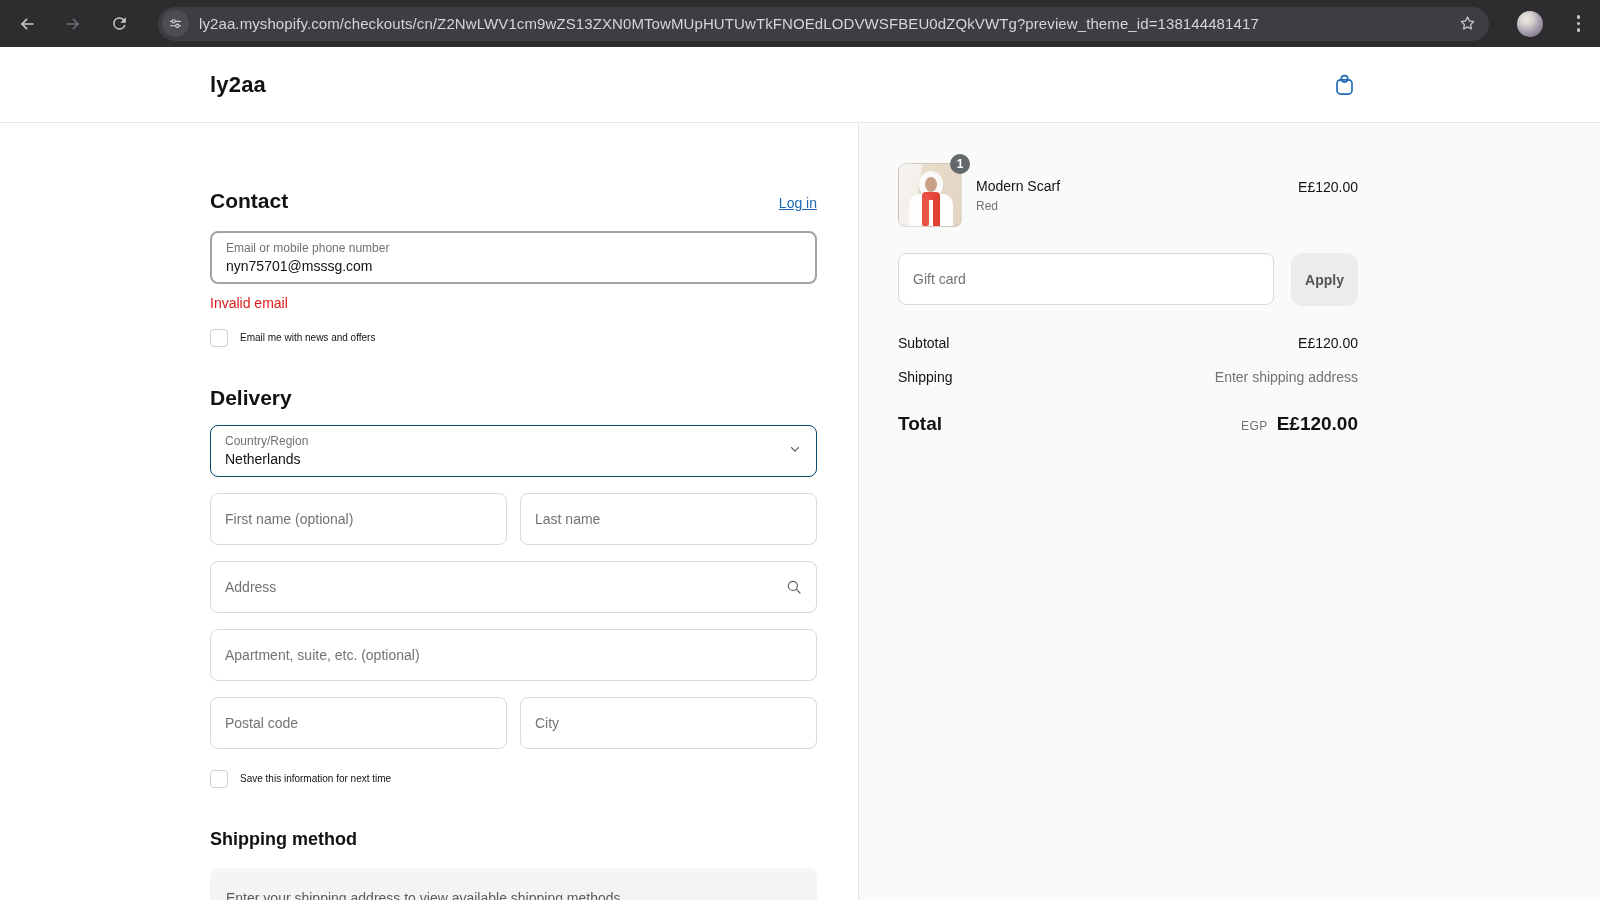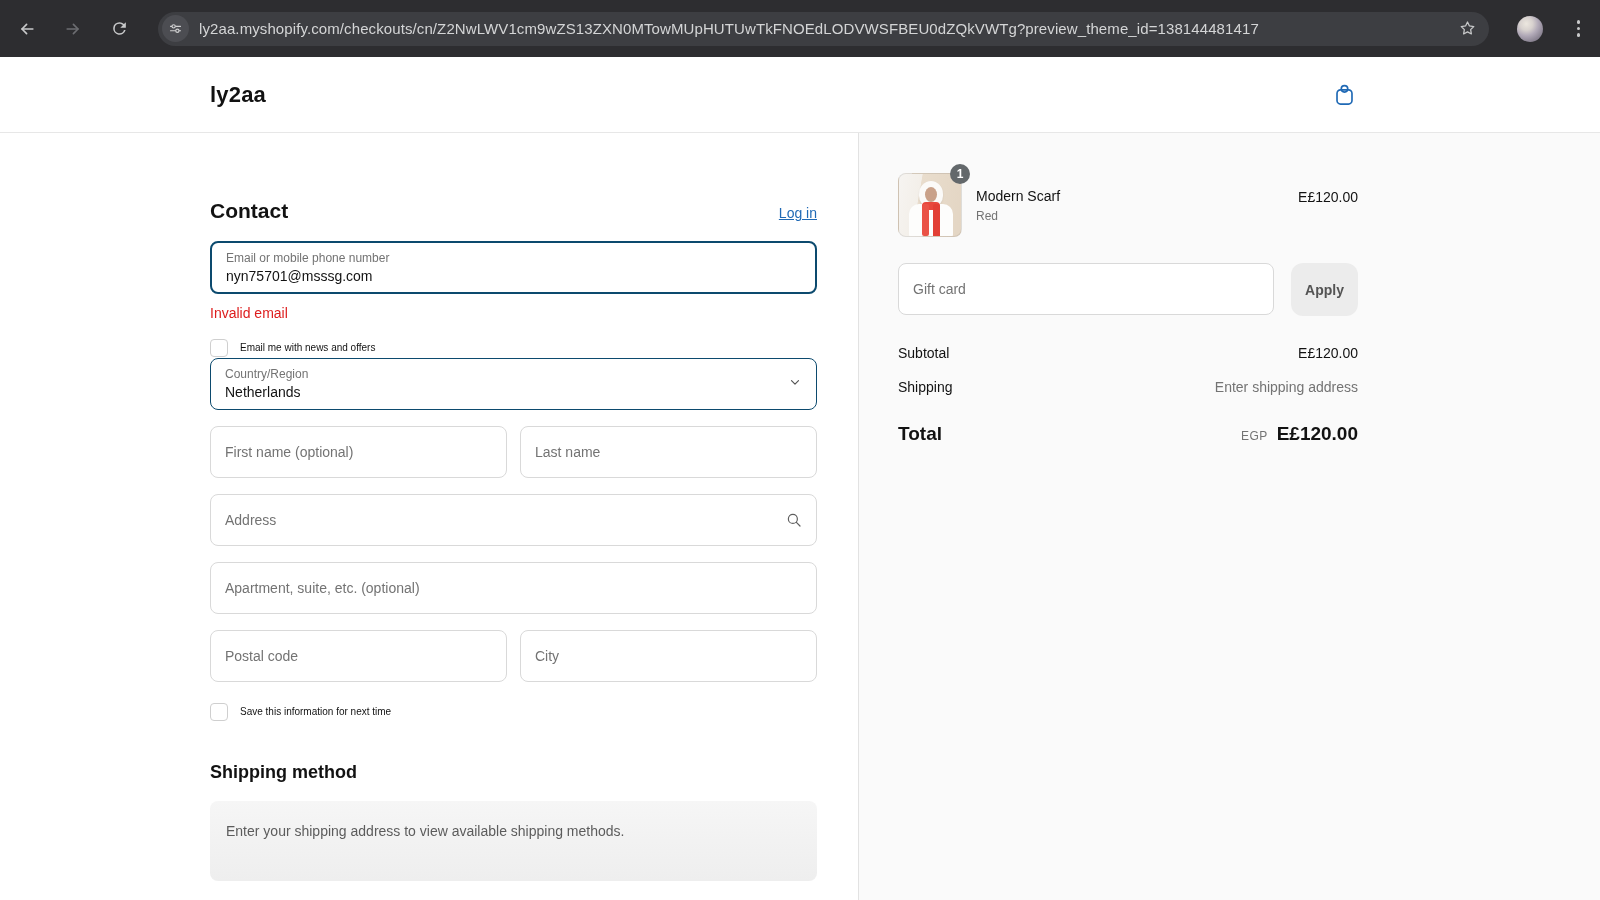--- a/index.html
+++ b/index.html
@@ -1,21 +1,21 @@
 <!DOCTYPE html>
 <html><head>
 <meta charset="utf-8">
 <style>
   * { margin:0; padding:0; box-sizing:border-box; }
   html,body { width:1600px; height:900px; overflow:hidden; }
   body { font-family:"Liberation Sans","DejaVu Sans",sans-serif; background:#fff; }
   .screen { width:1600px; height:900px; overflow:hidden; display:flex; flex-direction:column; }
 
   
-  .chrome { height:57px; background:#2d2d30; display:flex; align-items:center; padding:0 14px 0 10px; flex:0 0 auto;gap:12px; }
+  .chrome { height:47px; background:#2d2d30; display:flex; align-items:center; padding:0 14px 0 10px; flex:0 0 auto;gap:12px; }
   .nav-btn { width:34px; height:34px; display:flex; align-items:center; justify-content:center; border-radius:50%; cursor:pointer; flex:0 0 auto; }
   .nav-btn svg { display:block; }
   .url-pill { flex:1; height:34px; background:#3d3e42; border-radius:17px; display:flex; align-items:center; padding:0 12px 0 4px; margin:0 16px 0 10px; min-width:0; }
   .site-btn { width:27px; height:27px; border-radius:50%; background:#4c4d52; display:flex; align-items:center; justify-content:center; flex:0 0 auto; }
   .url-text { margin-left:10px; font-size:15px; color:#d4d5d6; white-space:nowrap; overflow:hidden; text-overflow:clip; flex:1; min-width:0; letter-spacing:.1px; }
   .star-btn { margin-left:10px; flex:0 0 auto; display:flex; align-items:center; cursor:pointer; }
   .avatar { width:26px; height:26px; border-radius:50%; flex:0 0 auto; margin-right:16px; cursor:pointer;
     background:radial-gradient(circle at 36% 30%, #ece7df 0%, #d8d2cf 26%, #b2aab8 48%, #8d8695 72%, #6e6876 100%); }
   .menu-dots { display:flex; flex-direction:column; gap:3px; padding:4px 6px; cursor:pointer; }
   .menu-dots i { width:3.5px; height:3.5px; border-radius:50%; background:#c8c9ca; }
@@ -28,21 +28,21 @@
   
   .content { flex:1; display:flex; min-height:0; }
   .main-col { flex:1; background:#fff; display:flex; justify-content:flex-end; }
   .form-wrap { width:607px; margin-right:41px; padding-top:65px; }
 
   .section-head { display:flex; align-items:baseline; justify-content:space-between; margin-bottom:17px; }
   h2.sec-title { font-size:21px; line-height:26px; font-weight:700; color:#121212; }
   .login-link { font-size:14px; color:#1f69b5; text-decoration:underline; cursor:pointer; }
 
   .field { position:relative; background:#fff; border:1px solid #0c4a6e; border-radius:8px; height:52px; padding:0 14px; display:flex; flex-direction:column; justify-content:center; gap:1px; }
-  .field.error { border:2px solid #0c4a6e; height:53px; }
+  .field.error { border:2px solid #a3a3a3; height:53px; }
   .flabel { font-size:12px; line-height:15px; color:#737373; }
   .fvalue { font-size:14px; line-height:18px; color:#121212; }
   .error-text { font-size:14px; line-height:20px; color:#dd1d1d; margin-top:9px; }
 
   .checkbox-row { display:flex; align-items:center; gap:12px; margin-top:15px; cursor:pointer; }
   .checkbox { width:18px; height:18px; border:1.5px solid #cfcfcf; border-radius:4px; background:#fff; flex:0 0 auto; }
   .checkbox-label { font-size:10px; color:#121212; line-height:20px; }
 
   .delivery-title { margin-top:37px; margin-bottom:14px; }
 
@@ -182,20 +182,23 @@
           <span class="flabel">Email or mobile phone number</span>
           <span class="fvalue">nyn75701@msssg.com</span>
         </div>
         <p class="error-text">Invalid email</p>
 
         <label class="checkbox-row">
           <span class="checkbox"></span>
           <span class="checkbox-label">Email me with news and offers</span>
         </label>
 
+        <div class="section-head delivery-title">
+          <h2 class="sec-title">Delivery</h2>
+        </div>
 
         <div class="field select-field">
           <span class="flabel">Country/Region</span>
           <span class="fvalue">Netherlands</span>
           <span class="chev">
             <svg width="14" height="14" viewBox="0 0 24 24" fill="none" stroke="#545454" stroke-width="2" stroke-linecap="round" stroke-linejoin="round">
                 <path d="M6 9.5l6 6 6-6"></path>
               </svg>
           </span>
         </div>

